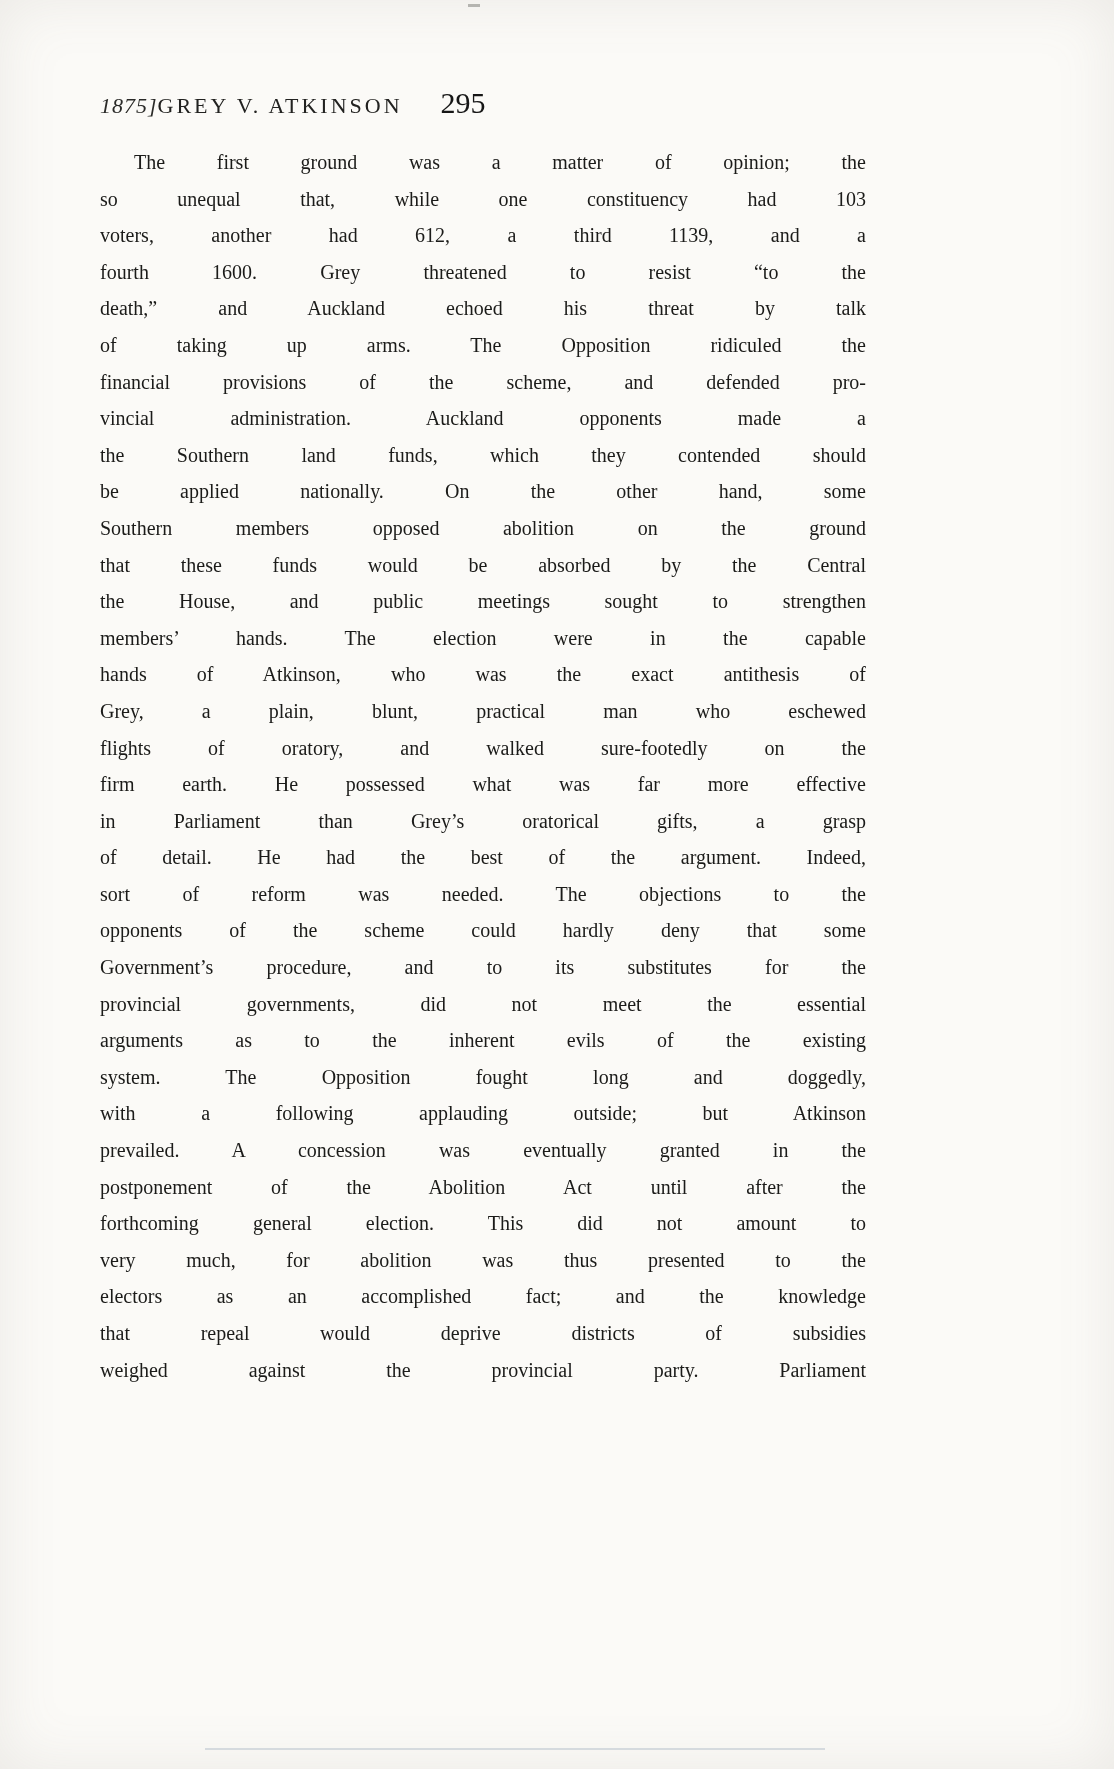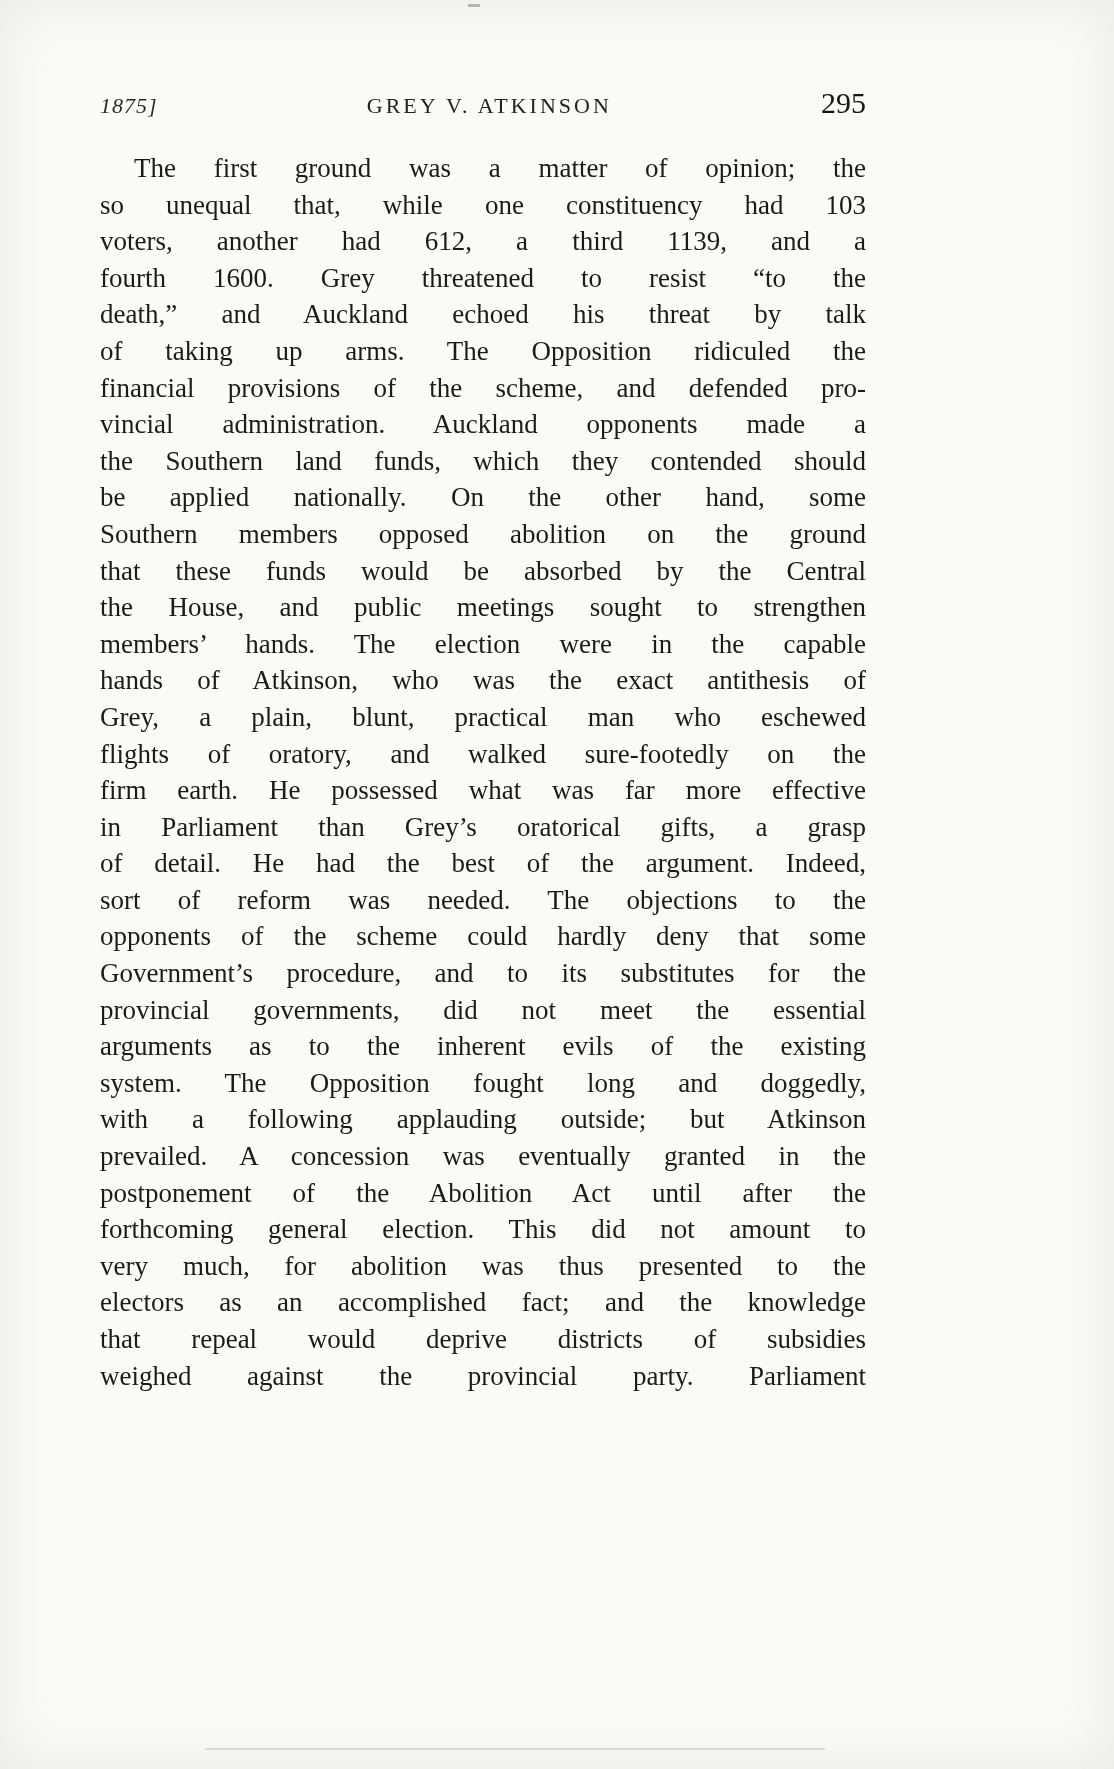--- a/index.html
+++ b/index.html
@@ -26,44 +26,44 @@
     height: 3px;
     background: #9a9a96;
     opacity: 0.7;
   }
   .header {
     position: absolute;
     top: 86px;
     left: 100px;
     width: 766px;
     display: flex;
-    justify-content: space-between;
     align-items: baseline;
   }
   .year {
     font-style: italic;
     font-size: 22px;
     letter-spacing: 1px;
     color: #2a2a28;
   }
   .running-title {
     font-size: 22px;
     letter-spacing: 3px;
     color: #222220;
   }
   .page-number {
     font-size: 30px;
     color: #161616;
+    margin-left: 38px;
   }
   .body-text {
     position: absolute;
-    top: 150px;
+    top: 144px;
     left: 100px;
     width: 766px;
-    font-size: 27px;
+    font-size: 20px;
     line-height: 36.6px;
     color: #1b1b19;
   }
   .text-line {
     text-align: justify;
     text-align-last: justify;
     -moz-text-align-last: justify;
     white-space: nowrap;
     overflow: visible;
     height: 36.6px;

